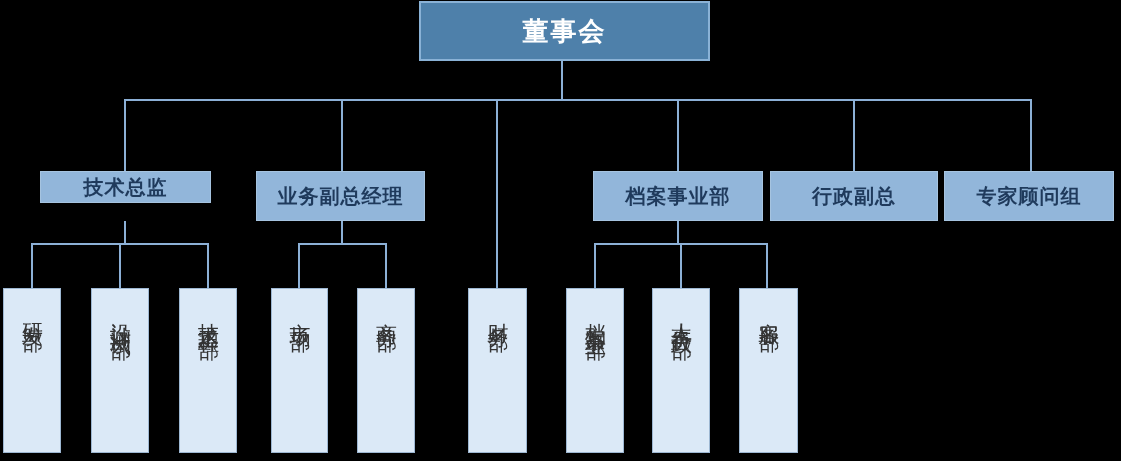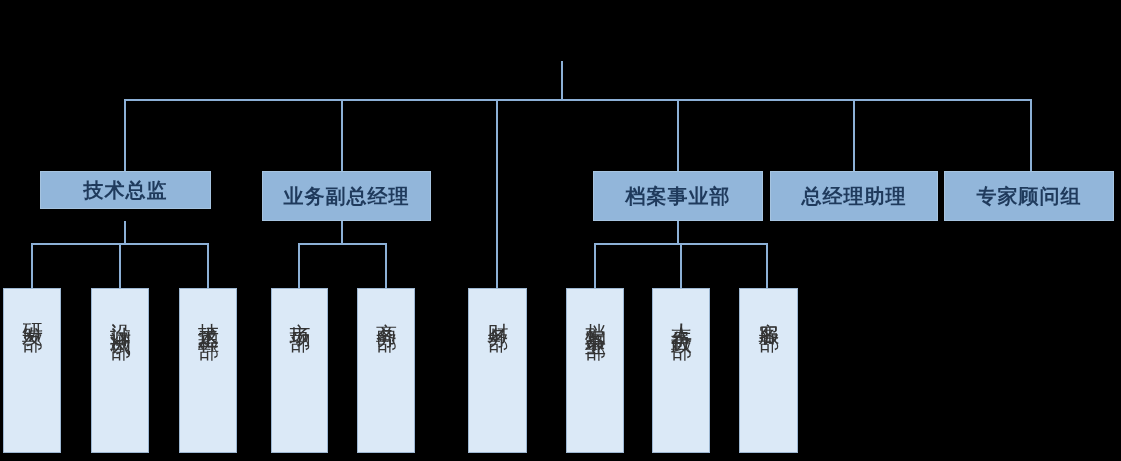--- a/index.html
+++ b/index.html
@@ -84,32 +84,35 @@
   <div class="line" style="left:298px; top:243px; width:89px; height:2px;"></div>
   <div class="line" style="left:298px; top:243px; width:2px; height:45px;"></div>
   <div class="line" style="left:385px; top:243px; width:2px; height:45px;"></div>
 
   <div class="line" style="left:677px; top:221px; width:2px; height:23px;"></div>
   <div class="line" style="left:594px; top:243px; width:174px; height:2px;"></div>
   <div class="line" style="left:594px; top:243px; width:2px; height:45px;"></div>
   <div class="line" style="left:680px; top:243px; width:2px; height:45px;"></div>
   <div class="line" style="left:766px; top:243px; width:2px; height:45px;"></div>
 
+  <div class="node node-root" style="left:419px; top:1px; width:291px; height:60px;">
+    <span>董事会</span>
+  </div>
 
-  <div class="node node-manager" style="left:40px; top:171px; width:171px; height:38px;">
+  <div class="node node-manager" style="left:40px; top:171px; width:171px; height:32px;">
     <span>技术总监</span>
   </div>
-  <div class="node node-manager" style="left:262px; top:171px; width:169px; height:50px;">
+  <div class="node node-manager" style="left:256px; top:171px; width:169px; height:50px;">
     <span>业务副总经理</span>
   </div>
   <div class="node node-manager" style="left:593px; top:171px; width:170px; height:50px;">
     <span>档案事业部</span>
   </div>
   <div class="node node-manager" style="left:770px; top:171px; width:168px; height:50px;">
-    <span>总经理助理</span>
+    <span>行政副总</span>
   </div>
   <div class="node node-manager" style="left:944px; top:171px; width:170px; height:50px;">
     <span>专家顾问组</span>
   </div>
 
   <div class="node node-dept" style="left:3px; top:288px; width:58px; height:165px;">
     <span class="vtext">研发部</span>
   </div>
   <div class="node node-dept" style="left:91px; top:288px; width:58px; height:165px;">
     <span class="vtext">设计测试部</span>

